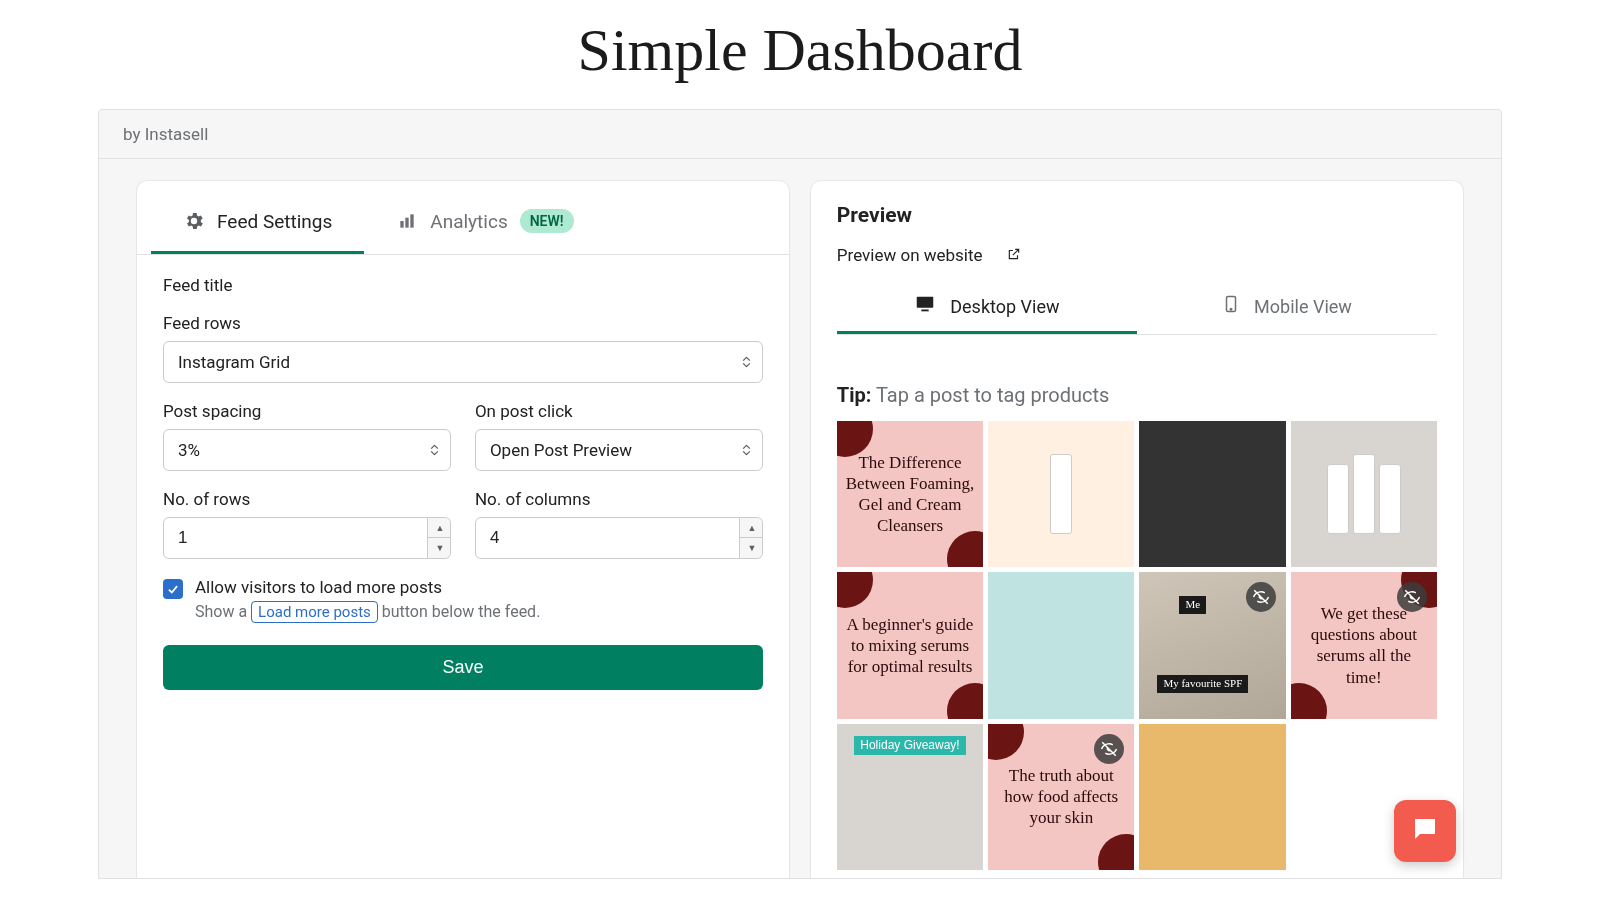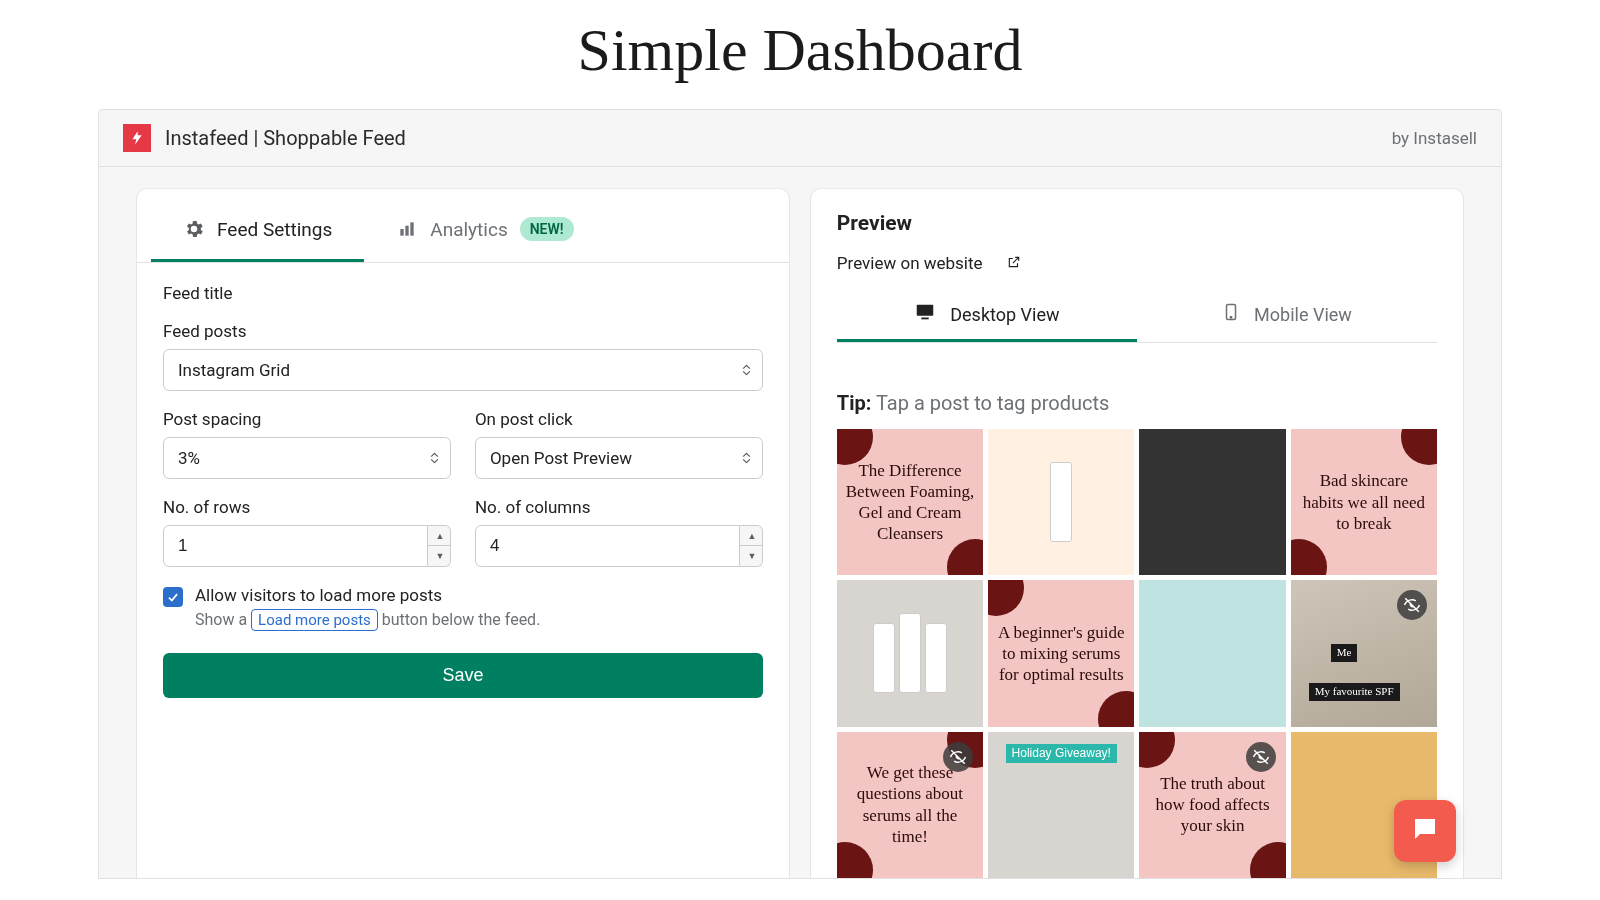--- a/index.html
+++ b/index.html
@@ -177,21 +177,21 @@
   .tile-product .tube2 .tube:nth-child(3){height:70px;}
   .hidden-badge {
     position:absolute; top:10px; right:10px;
     width:30px; height:30px; border-radius:50%;
     background:rgba(60,60,60,.85);
     display:flex; align-items:center; justify-content:center;
   }
   .hidden-badge svg { width:18px; height:18px; stroke:#fff; fill:none; stroke-width:2;}
   .meme-label {
     position:absolute; background:#1a1a1a; color:#fff; font-family: inherit;
-    font-size:11px; padding:2px 6px;margin-top:40px;
+    font-size:11px; padding:2px 6px;
   }
   .hg-banner { position:absolute; top:12px; background:#2bb7a9; color:#fff; font-size:12px; padding:2px 6px; font-family:-apple-system,sans-serif;}
   .tile span { position:relative; z-index:1; }
   
   .chat-fab {
     position: fixed;
     right: 144px; bottom: 38px;
     width: 62px; height: 62px; border-radius: 12px;
     background:#f25b4d;
     display:flex; align-items:center; justify-content:center;
@@ -200,28 +200,20 @@
   }
   .chat-fab svg { width:30px; height:30px; fill:#fff;}
 </style>
 </head>
 <body>
 
 <h1 class="page-title">Simple Dashboard</h1>
 
 <div class="app-frame">
   <div class="app-header">
-    <div class="app-header-left">
-      <div class="app-logo">
-        <svg viewBox="0 0 24 24" width="16" height="16" fill="#fff">
-            <path d="M13 2 L5 14 H11 L9 22 L19 8 H13 Z"></path>
-          </svg>
-      </div>
-      <div class="app-name">Instafeed | Shoppable Feed</div>
-    </div>
     <div class="app-by">by Instasell</div>
   </div>
 
   <div class="content-row">
 
     <div class="settings-card">
       <div class="tabs">
         <div class="tab active">
           <span class="icon">
             <svg viewBox="0 0 24 24" width="22" height="22" fill="#5c5f62">
@@ -241,21 +233,21 @@
           <span>Analytics</span>
           <span class="badge-new">NEW!</span>
         </div>
       </div>
 
       <div class="form">
         <div class="field">
           <label class="label">Feed title</label>
         </div>
         <div class="field">
-          <label class="label">Feed posts</label>
+          <label class="label">Feed rows</label>
           <div class="select-wrap">
             <div class="select">Instagram Grid</div>
             <div class="select-caret">
               <svg width="9" height="5" viewBox="0 0 10 6">
                   <path d="M1 5 L5 1 L9 5" fill="none" stroke="#5c5f62" stroke-width="1.5"></path>
                 </svg>
               <svg width="9" height="5" viewBox="0 0 10 6">
                   <path d="M1 1 L5 5 L9 1" fill="none" stroke="#5c5f62" stroke-width="1.5"></path>
                 </svg>
             </div>
@@ -380,23 +372,20 @@
             <div></div>
             <div></div>
             <div></div>
             <div></div>
             <div></div>
             <div></div>
             <div></div>
             <div></div>
             <div></div>
           </div>
-        <div class="tile tile-pink tile-darkblob">
-            <span>Bad skincare habits we all need to break</span>
-          </div>
 
         <div class="tile tile-gray tile-product">
             <div class="tube2">
               <div class="tube"></div>
               <div class="tube"></div>
               <div class="tube"></div>
             </div>
           </div>
         <div class="tile tile-pink tile-pinkblob">
             <span>A beginner's guide to mixing serums for optimal results</span>

